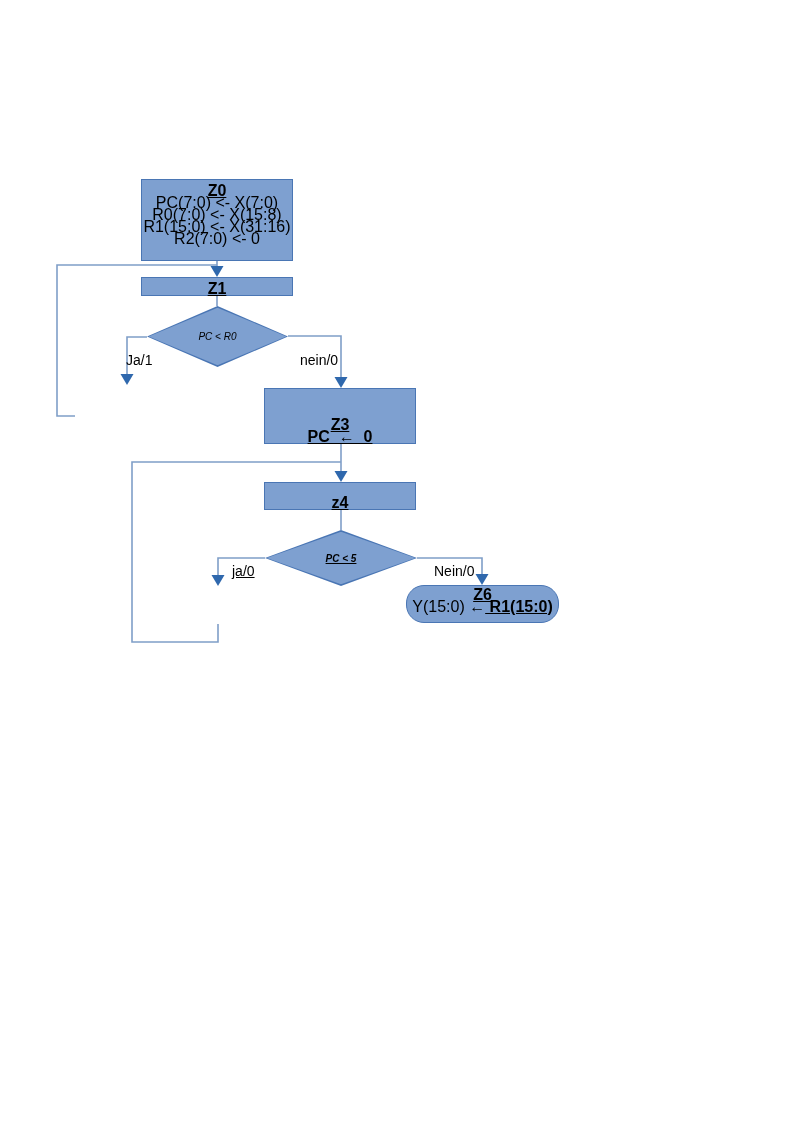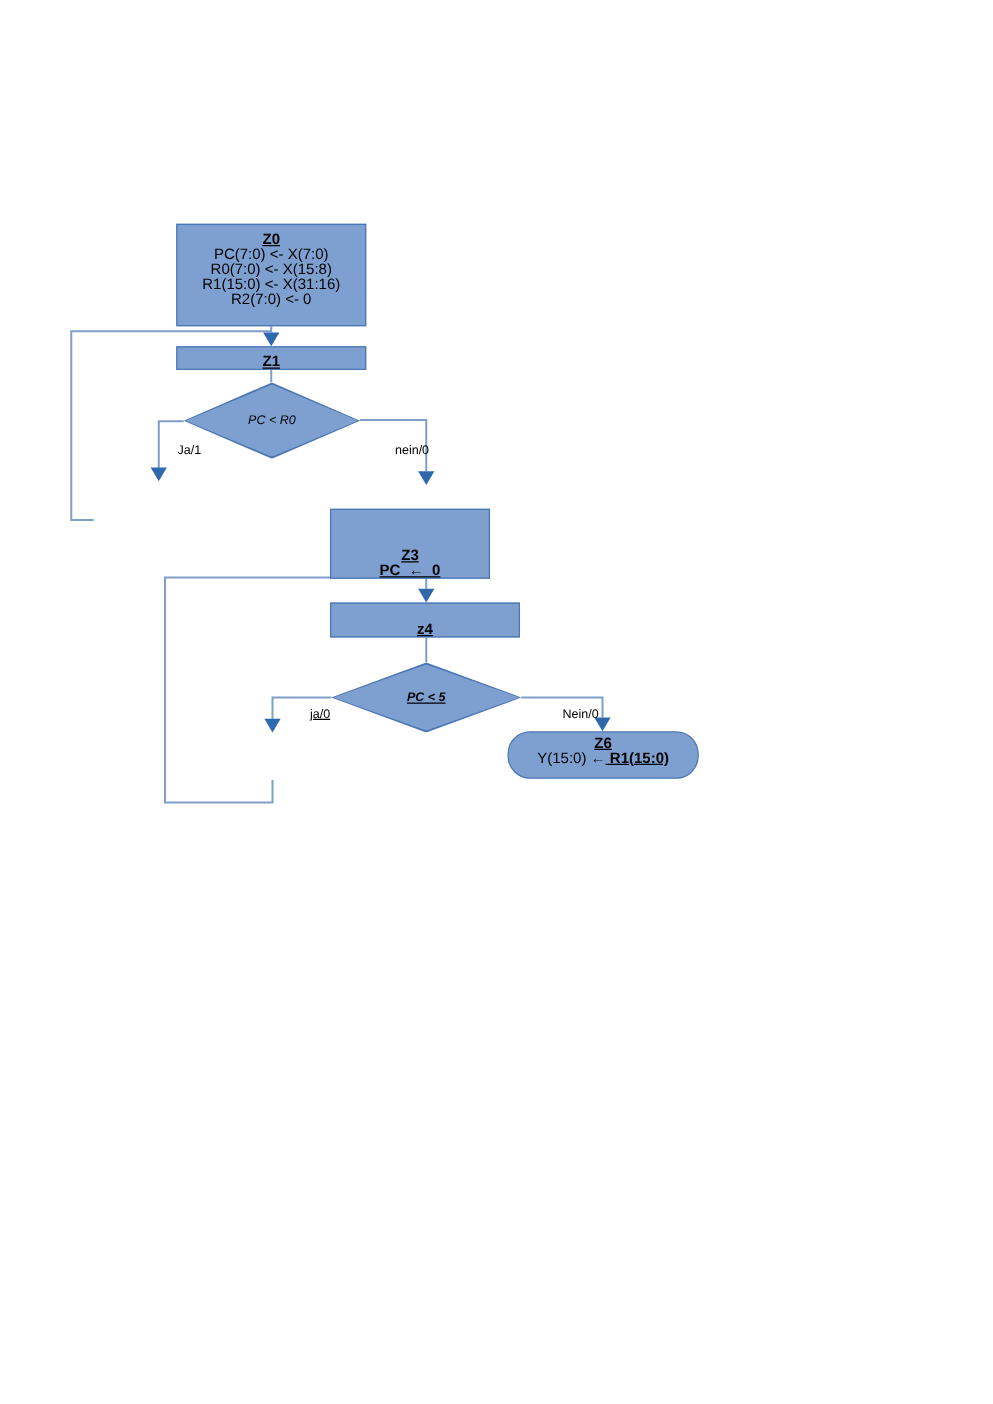--- a/index.html
+++ b/index.html
@@ -14,21 +14,21 @@
   .page{position:absolute;left:0;top:0;width:794px;height:1123px;background:#fff;}
   svg.wires{position:absolute;left:0;top:0;width:794px;height:1123px;}
   .wire{fill:none;stroke:var(--wire,#7F9EC8);stroke-width:1.6;}
   .arrowhead{fill:var(--arrow,#2F68AD);stroke:none;}
   .node{
     position:absolute;
     box-sizing:border-box;
     background:var(--node-fill,#7EA0D0);
     border:1.2px solid var(--node-border,#4A76B4);
     text-align:center;
-    font-size:12px;
+    font-size:16px;
     line-height:12px;
     color:var(--text,#000);
   }
   .node .title{font-weight:bold;text-decoration:underline;}
   .node .line{white-space:pre;}
   .node .line.emph{font-weight:bold;text-decoration:underline;}
   .vcenter{display:flex;flex-direction:column;justify-content:flex-end;}
   .diamond{position:absolute;font-style:italic;}
   .diamond .diamond-border{
     position:absolute;inset:0;background:var(--node-border,#4A76B4);
@@ -39,32 +39,31 @@
     clip-path:polygon(50% 0,100% 50%,50% 100%,0 50%);
   }
   .diamond .diamond-label{
     position:absolute;inset:0;
     display:flex;align-items:center;justify-content:center;
     font-size:10px;color:var(--text,#000);
   }
   .diamond .diamond-label.emph{font-weight:bold;text-decoration:underline;}
   .edge-label{
     position:absolute;
-    font-size:10px;line-height:11px;
+    font-size:14px;line-height:11px;
     color:var(--text,#000);
     white-space:nowrap;
-    margin-left:16px;
   }
   .spacer{height:8px;}
   
   #n-z0{left:141px;top:179px;width:152px;height:82px;padding-top:5px;}
   #n-z1{left:141px;top:277px;width:152px;height:19px;}
   #d-1 {left:147px;top:306px;width:141px;height:61px;}
   #n-z2{left:75px; top:385px;width:144px;height:61px;padding-top:2px;}
-  #n-z3{left:264px;top:388px;width:128px;height:56px;margin-top:19px;}
+  #n-z3{left:264px;top:388px;width:152px;height:56px;}
   #n-z4{left:264px;top:482px;width:152px;height:28px;}
   #d-2 {left:265px;top:530px;width:152px;height:56px;}
   #n-z5{left:151px;top:586px;width:133px;height:38px;padding-top:1px;line-height:11.5px;}
   #n-z6{left:406px;top:585px;width:153px;height:38px;padding-top:3px;line-height:11.5px;border-radius:18px;}
   #lbl-ja1 {left:126px;top:355px;}
   #lbl-nein0{left:300px;top:355px;}
   #lbl-ja0 {left:232px;top:566px;text-decoration:underline;}
   #lbl-Nein0{left:434px;top:566px;}
 </style>
 </head>

